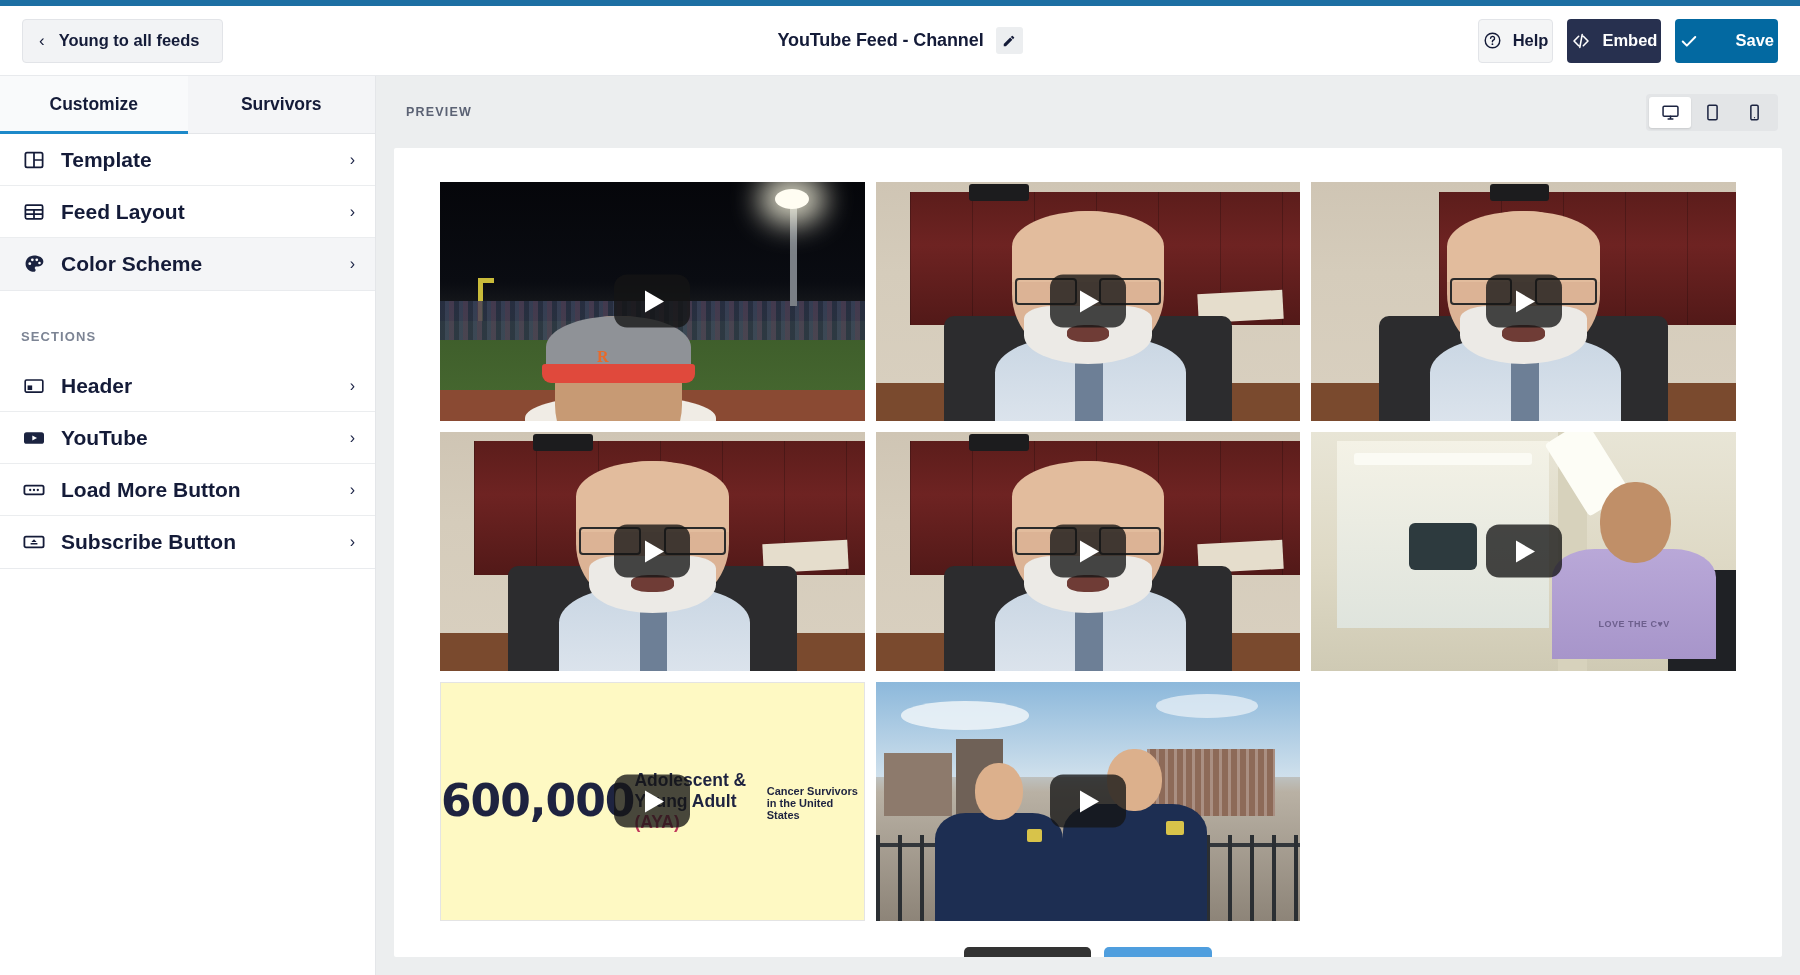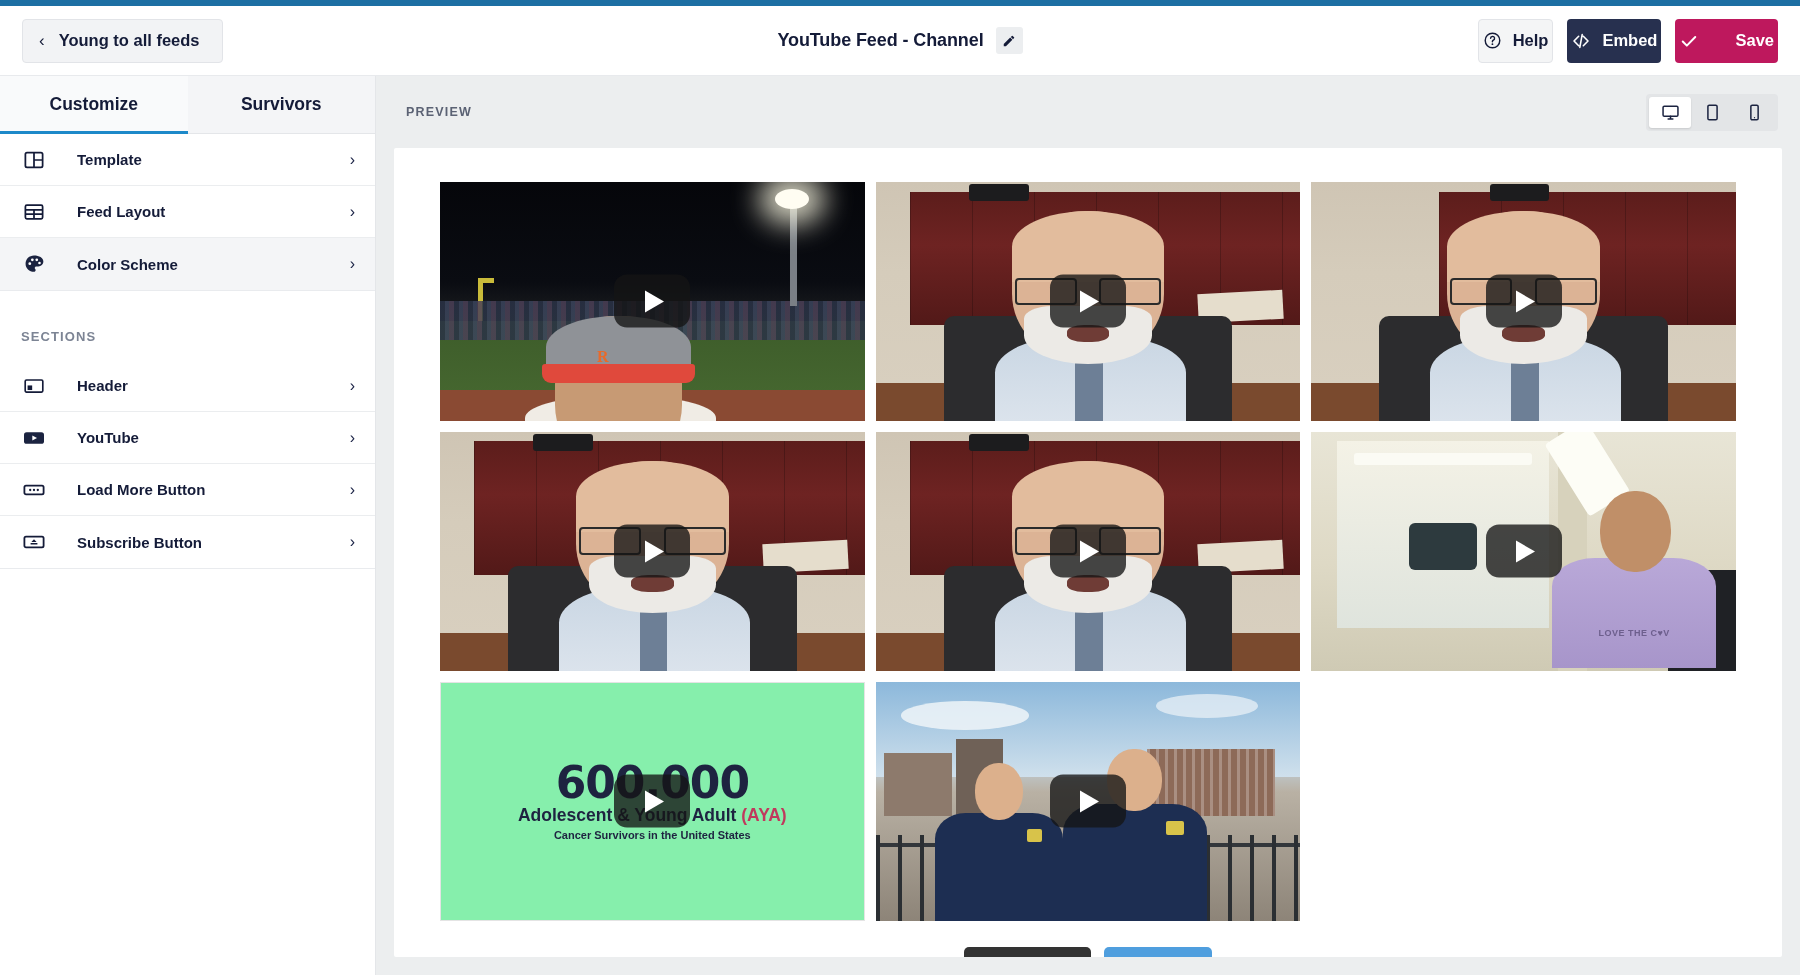--- a/index.html
+++ b/index.html
@@ -55,21 +55,21 @@
   }
   .btn {
     height: 44px; border-radius: 4px;
     display: flex; align-items: center; gap: 11px;
     padding: 0 4px;
     font-size: 16.5px; font-weight: 700;
     cursor: pointer; border: none; white-space: nowrap;
   }
   .btn-help { background: #f4f5f6; border: 1px solid #e2e4e8; color: #141b38; }
   .btn-embed { background: #27304f; color: #ffffff; }
-  .btn-save { background: #be185d; color: #ffffff; gap: 36px; }
+  .btn-save { background: #0369a1; color: #ffffff; gap: 36px; }
 
   
   .body { display: flex; height: calc(975px - 76px); }
 
   
   .sidebar {
     width: 376px; min-width: 376px;
     background: #ffffff;
     border-right: 1px solid #e4e6e9;
     display: flex; flex-direction: column;
@@ -89,21 +89,21 @@
   .nav-group { border-bottom: 1px solid #e9ebee; }
   .nav-item {
     display: flex; align-items: center;
     height: 52px; padding: 0 20px 0 21px;
     border-bottom: 1px solid #ebedef;
     cursor: pointer; background: #ffffff;
   }
   .nav-item:last-child { border-bottom: none; }
   .nav-item.selected { background: #f4f5f7; }
   .nav-ico { width: 26px; min-width: 26px; display: flex; align-items: center; justify-content: center; }
-  .nav-label { margin-left: 30px; font-size: 15px; font-weight: 700; color: #141b38; }
+  .nav-label { margin-left: 14px; font-size: 21px; font-weight: 700; color: #141b38; }
   .nav-chev { margin-left: auto; font-size: 16px; color: #20284a; font-weight: 400; }
 
   .sections-title {
     font-size: 13px; font-weight: 700; letter-spacing: 1.1px;
     color: #7c8494; padding: 38px 0 16px 21px;
   }
   .sidebar-spacer { flex: 1; }
 
   
   .preview {
@@ -202,27 +202,27 @@
   .of-mouth { position: absolute; left: 45%; top: 60%; width: 10%; height: 7%; background: #6f3c36; border-radius: 40%; }
   .of-paper { position: absolute; right: 4%; top: 46%; width: 20%; height: 12%; background: #e5ddcc; transform: rotate(-3deg); }
   .of-phone { position: absolute; left: 22%; top: 1%; width: 14%; height: 7%; background: #1c1c1e; border-radius: 3px; }
 
   .t-hall { position: absolute; inset: 0; background: linear-gradient(180deg,#e8e5d6 0%,#ded9c5 55%,#cfcab4 100%); }
   .hl-glass { position: absolute; left: 6%; top: 4%; width: 50%; height: 78%; background: linear-gradient(180deg,#f4f2e6,#dfe4dd); }
   .hl-tube1 { position: absolute; left: 10%; top: 9%; width: 42%; height: 5%; background: #fbfbf4; border-radius: 3px; }
   .hl-tube2 { position: absolute; left: 55%; top: 5%; width: 20%; height: 20%; background: #fdfdf6; transform: rotate(58deg); border-radius: 4px; }
   .hl-pillar { position: absolute; left: 58%; top: 0; width: 7%; height: 100%; background: #d7d2bc; }
   .hl-dark { position: absolute; left: 23%; top: 38%; width: 16%; height: 20%; background: #2d3a3e; border-radius: 6px; }
-  .hl-person { position: absolute; right: 2%; bottom: 3px; width: 44%; height: 74%; }
+  .hl-person { position: absolute; right: 2%; bottom: 12px; width: 44%; height: 74%; }
   .hl-shirt { position: absolute; left: 6%; bottom: 0; width: 88%; height: 62%; background: linear-gradient(180deg,#b9a8d8,#a795ca); border-radius: 26% 26% 0 0; }
   .hl-head { position: absolute; left: 32%; top: 0; width: 38%; height: 46%; background: #c08f68; border-radius: 48%; }
   .hl-txt { position: absolute; left: 14%; bottom: 16%; width: 72%; text-align: center; color: #6d5f8d; font-size: 9px; font-weight: 700; letter-spacing: .5px; line-height: 1.25; }
   .hl-chair { position: absolute; right: -4%; bottom: 0; width: 20%; height: 42%; background: #1f2125; border-radius: 6px 0 0 0; }
 
-  .t-stat { position: absolute; inset: 0; background: #86efac; border: 1px solid #e4e4e4; display: flex; flex-direction: column; align-items: center; justify-content: center; }
+  .t-stat { position: absolute; inset: 0; background: #fef9c3; border: 1px solid #e4e4e4; display: flex; flex-direction: row; align-items: center; justify-content: center; }
   .stat-num { font-size: 44px; font-weight: 800; color: #1e2340; letter-spacing: -1px; font-family: "DejaVu Sans", sans-serif; line-height: 1; }
   .stat-l1 { font-size: 17.5px; font-weight: 700; color: #1e2340; }
   .stat-l1 .aya { color: #c0395d; }
   .stat-l2 { font-size: 11px; font-weight: 700; color: #1e2340; margin-top: 3px; }
 
   .t-city { position: absolute; inset: 0; background: linear-gradient(180deg,#9fc4e0 0%,#c3d9ea 30%,#b9b1a4 46%,#8d8478 100%); }
   .ct-sky { position: absolute; left: 0; right: 0; top: 0; height: 40%; background: linear-gradient(180deg,#8cb8db,#cfe0ec); }
   .ct-cloud { position: absolute; left: 6%; top: 8%; width: 30%; height: 12%; background: #eef4f8; border-radius: 50%; opacity: .85; }
   .ct-cloud2 { position: absolute; right: 10%; top: 5%; width: 24%; height: 10%; background: #eef4f8; border-radius: 50%; opacity: .7; }
   .ct-bldg1 { position: absolute; left: 2%; top: 30%; width: 16%; height: 26%; background: #8d7a6c; }

